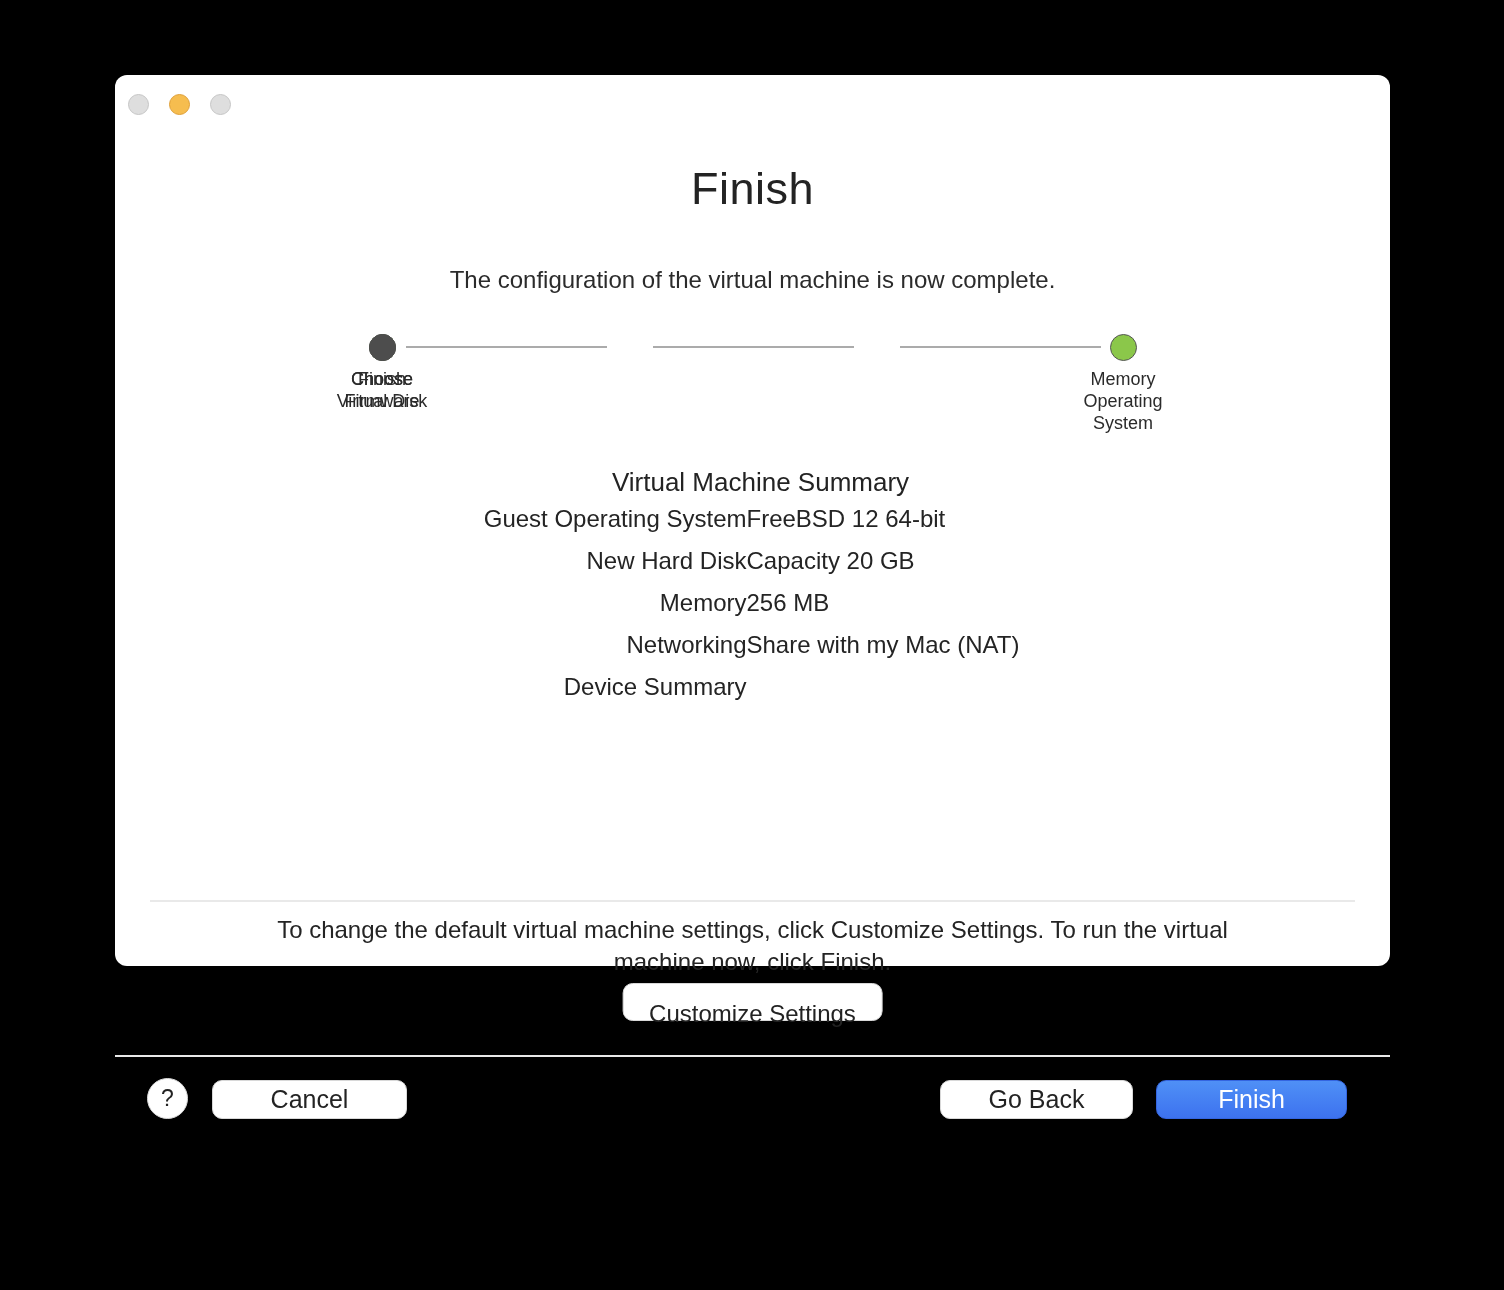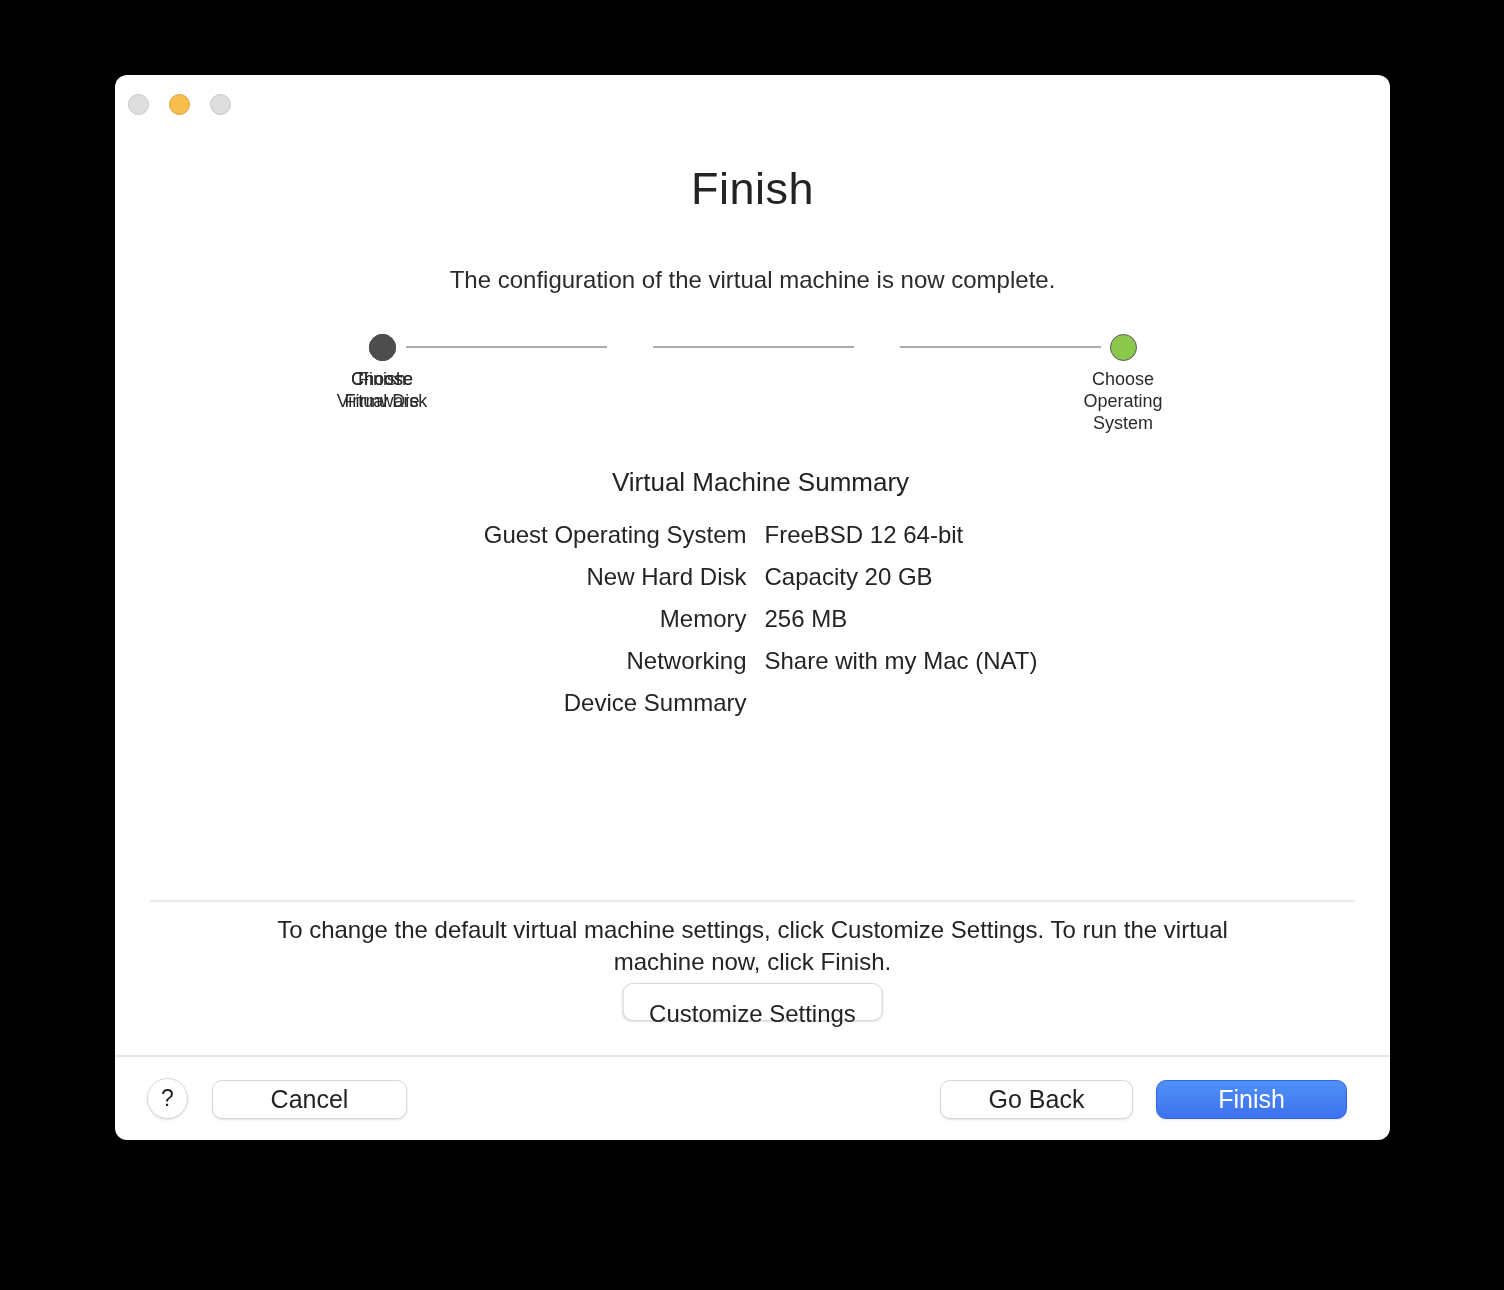--- a/index.html
+++ b/index.html
@@ -5,21 +5,21 @@
   * { margin: 0; padding: 0; box-sizing: border-box; }
   html, body {
     width: 1504px; height: 1290px;
     background: #000;
     font-family: "Liberation Sans", "DejaVu Sans", sans-serif;
     overflow: hidden;
   }
   .window {
     position: absolute;
     left: 115px; top: 75px;
-    width: 1275px; height: 1065px;
+    width: 1275px; height: 891px;
     background: #fff;
     border-radius: 12px;
     color: #242424;
   }
   
   .titlebar { position: absolute; left: 0; top: 0; width: 100%; height: 52px; }
   .tl {
     position: absolute; top: 19px;
     width: 21px; height: 21px; border-radius: 50%;
   }
@@ -74,24 +74,23 @@
   .connector.c2 { left: 394px; }
   .connector.c3 { left: 641px; }
 
   
   .summary { position: absolute; top: 392px; left: 8px; width: 100%; }
   .summary-title {
     text-align: center;
     font-size: 26px; font-weight: 400; color: #232323;
   }
   .summary-rows {
-    margin-top: 16px;
     display: grid;
     grid-template-columns: calc(50% - 14px) auto;
-    column-gap: 18px;
+    column-gap: 0;
     font-size: 24px; line-height: 42px;
   }
   .summary-rows .row-label { text-align: right; color: #242424; }
   .summary-rows .row-value { text-align: left;  color: #242424; white-space: nowrap; }
 
   
   .hint-divider {
     position: absolute; top: 825px; left: 35px; right: 35px;
     height: 2px; background: #e9e9e9;
   }
@@ -159,21 +158,21 @@
   <h1 class="page-title">Finish</h1>
   <p class="page-subtitle">The configuration of the virtual machine is now complete.</p>
 
   <div class="stepper">
     <div class="connector c1"></div>
     <div class="connector c2"></div>
     <div class="connector c3"></div>
 
     <div class="step">
       <span class="dot complete"></span>
-      <span class="step-label">Choose Operating System</span>
+      <span class="step-label">Memory Operating System</span>
     </div>
     <div class="step">
       <span class="dot complete"></span>
       <span class="step-label">Choose Firmware</span>
     </div>
     <div class="step">
       <span class="dot complete"></span>
       <span class="step-label">Choose Virtual Disk</span>
     </div>
     <div class="step">

